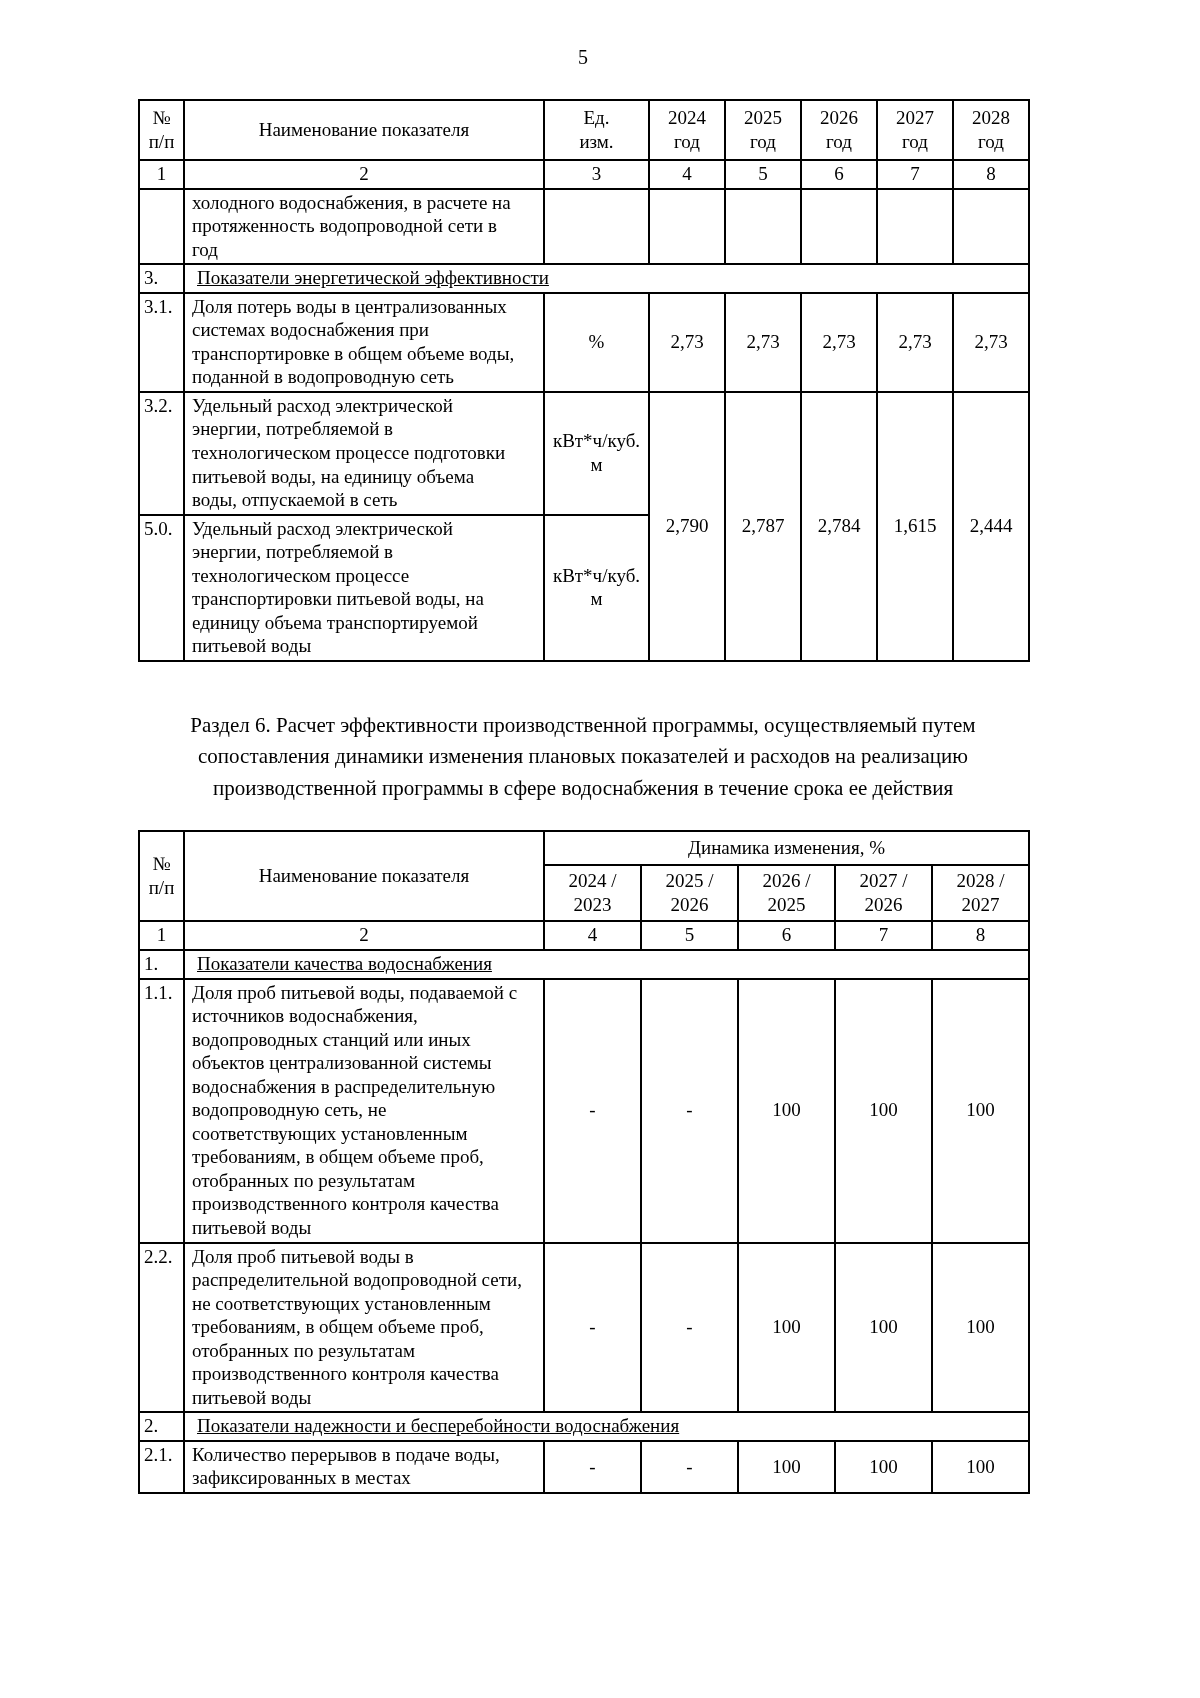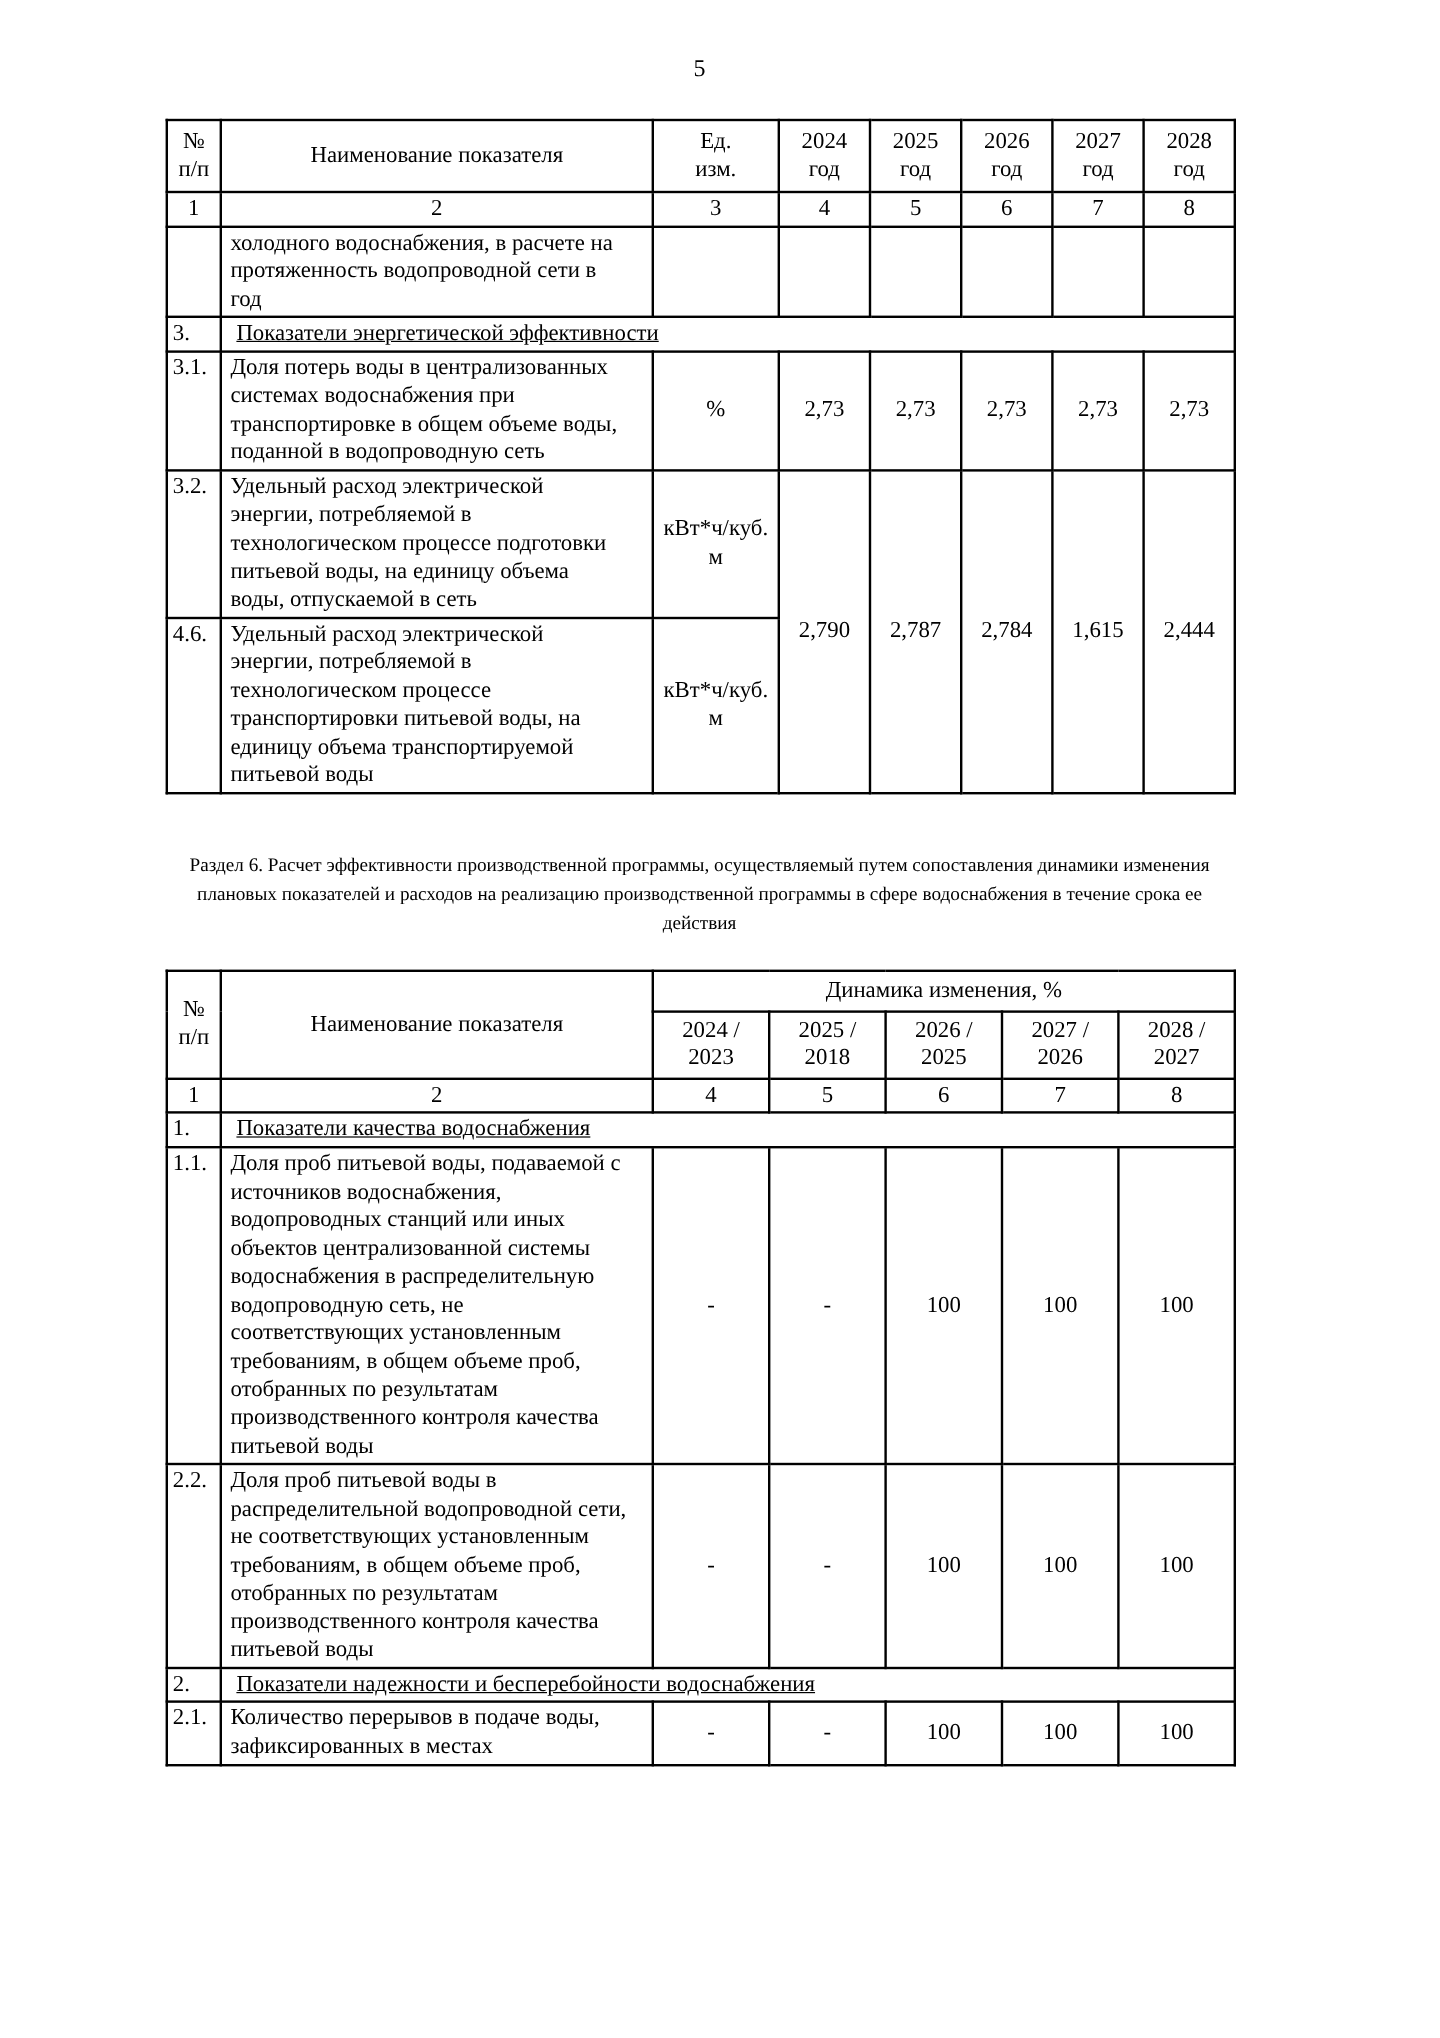--- a/index.html
+++ b/index.html
@@ -42,21 +42,21 @@
   .c   { text-align: center; }
   .mid { vertical-align: middle; }
   .pre { white-space: pre-line; }
   .name { padding-left: 7px; padding-right: 20px; border-radius: 18px; }
   .num  { padding-left: 4px; }
   .section-label { padding-left: 12px; text-decoration: underline; }
   .idx td { height: 27px; text-align: center; vertical-align: middle; }
   .hdr td { height: 60px; }
   .title {
     width: 890px;
-    font-size: 16px;
+    font-size: 21px;
     line-height: 1.5;
     text-align: center;
     margin: 48px 0 26px 0;
   }
 </style>
 </head>
 <body>
 
 <div class="page">
   <div class="content">
@@ -130,21 +130,21 @@
           <td class="num">3.2.</td>
           <td class="name">Удельный расход электрической энергии, потребляемой в технологическом процессе подготовки питьевой воды, на единицу объема воды, отпускаемой в сеть</td>
           <td class="c mid">кВт*ч/куб. м</td>
           <td class="c mid" rowspan="2">2,790</td>
           <td class="c mid" rowspan="2">2,787</td>
           <td class="c mid" rowspan="2">2,784</td>
           <td class="c mid" rowspan="2">1,615</td>
           <td class="c mid" rowspan="2">2,444</td>
         </tr>
         <tr>
-          <td class="num">4.6.</td>
+          <td class="num">5.0.</td>
           <td class="name">Удельный расход электрической энергии, потребляемой в технологическом процессе транспортировки питьевой воды, на единицу объема транспортируемой питьевой воды</td>
           <td class="c mid">кВт*ч/куб. м</td>
         </tr>
       </tbody>
     </table>
 
     <div class="title">Раздел 6. Расчет эффективности производственной программы, осуществляемый путем сопоставления динамики изменения плановых показателей и расходов на реализацию производственной программы в сфере водоснабжения в течение срока ее действия</div>
 
     <table>
       <colgroup>
@@ -160,21 +160,21 @@
         <tr>
           <td class="c mid pre" rowspan="2">№
 п/п</td>
           <td class="c mid" rowspan="2">Наименование показателя</td>
           <td class="c mid" colspan="5" style="height:34px">Динамика изменения, %</td>
         </tr>
         <tr>
           <td class="c mid pre" style="height:56px">2024 /
 2023</td>
           <td class="c mid pre">2025 /
-2018</td>
+2026</td>
           <td class="c mid pre">2026 /
 2025</td>
           <td class="c mid pre">2027 /
 2026</td>
           <td class="c mid pre">2028 /
 2027</td>
         </tr>
         <tr class="idx">
           <td>1</td>
           <td>2</td>

